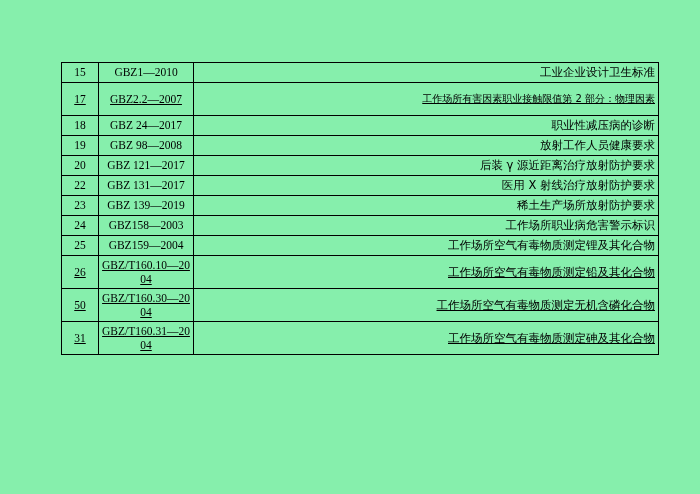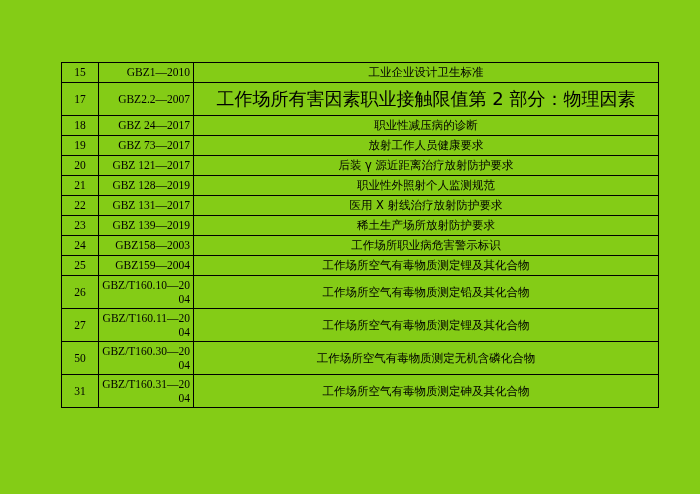--- a/index.html
+++ b/index.html
@@ -11,21 +11,21 @@
     width: 700px;
     height: 494px;
     font-family: "Liberation Serif", serif;
     color: #000000;
     overflow: hidden;
   }
   .page {
     position: relative;
     width: 700px;
     height: 494px;
-    background: #84cc16;
+    background: #86efac;
   }
   .table-wrap {
     position: absolute;
     left: 61px;
     top: 62px;
     width: 578px;
   }
   table.std-table {
     border-collapse: collapse;
     table-layout: fixed;
@@ -38,38 +38,39 @@
     font-size: 11.5px;
     line-height: 1.25;
   }
   td.col-no {
     width: 30px;
     text-align: center;
     font-family: "Liberation Serif", serif;
   }
   td.col-code {
     width: 88px;
-    text-align: right;
+    text-align: center;
     font-family: "Liberation Serif", serif;
     word-break: break-all;
   }
   td.col-title {
     width: 458px;
-    text-align: center;
+    text-align: right;
     font-family: "DejaVu Sans", sans-serif;
     font-size: 11.5px;
   }
   tr.tall td {
     height: 30px;
+    text-decoration: underline;
   }
   tr.short td {
     height: 17px;
   }
   td.col-title.big {
-    font-size: 18px;
+    font-size: 10px;
   }
 </style>
 </head>
 <body>
 
 <div class="page">
   <div class="table-wrap">
     <table class="std-table">
       <tbody>
           <tr class="short">
@@ -82,32 +83,27 @@
             <td class="col-code">GBZ2.2—2007</td>
             <td class="col-title big">工作场所有害因素职业接触限值第 2 部分：物理因素</td>
           </tr>
           <tr class="short">
             <td class="col-no">18</td>
             <td class="col-code">GBZ 24—2017</td>
             <td class="col-title">职业性减压病的诊断</td>
           </tr>
           <tr class="short">
             <td class="col-no">19</td>
-            <td class="col-code">GBZ 73—2017</td>
+            <td class="col-code">GBZ 98—2008</td>
             <td class="col-title">放射工作人员健康要求</td>
           </tr>
           <tr class="short">
             <td class="col-no">20</td>
             <td class="col-code">GBZ 121—2017</td>
             <td class="col-title">后装 γ 源近距离治疗放射防护要求</td>
-          </tr>
-          <tr class="short">
-            <td class="col-no">21</td>
-            <td class="col-code">GBZ 128—2019</td>
-            <td class="col-title">职业性外照射个人监测规范</td>
           </tr>
           <tr class="short">
             <td class="col-no">22</td>
             <td class="col-code">GBZ 131—2017</td>
             <td class="col-title">医用 X 射线治疗放射防护要求</td>
           </tr>
           <tr class="short">
             <td class="col-no">23</td>
             <td class="col-code">GBZ 139—2019</td>
             <td class="col-title">稀土生产场所放射防护要求</td>
@@ -121,25 +117,20 @@
             <td class="col-no">25</td>
             <td class="col-code">GBZ159—2004</td>
             <td class="col-title">工作场所空气有毒物质测定锂及其化合物</td>
           </tr>
           <tr class="tall">
             <td class="col-no">26</td>
             <td class="col-code">GBZ/T160.10—2004</td>
             <td class="col-title">工作场所空气有毒物质测定铅及其化合物</td>
           </tr>
           <tr class="tall">
-            <td class="col-no">27</td>
-            <td class="col-code">GBZ/T160.11—2004</td>
-            <td class="col-title">工作场所空气有毒物质测定锂及其化合物</td>
-          </tr>
-          <tr class="tall">
             <td class="col-no">50</td>
             <td class="col-code">GBZ/T160.30—2004</td>
             <td class="col-title">工作场所空气有毒物质测定无机含磷化合物</td>
           </tr>
           <tr class="tall">
             <td class="col-no">31</td>
             <td class="col-code">GBZ/T160.31—2004</td>
             <td class="col-title">工作场所空气有毒物质测定砷及其化合物</td>
           </tr>
         </tbody>

